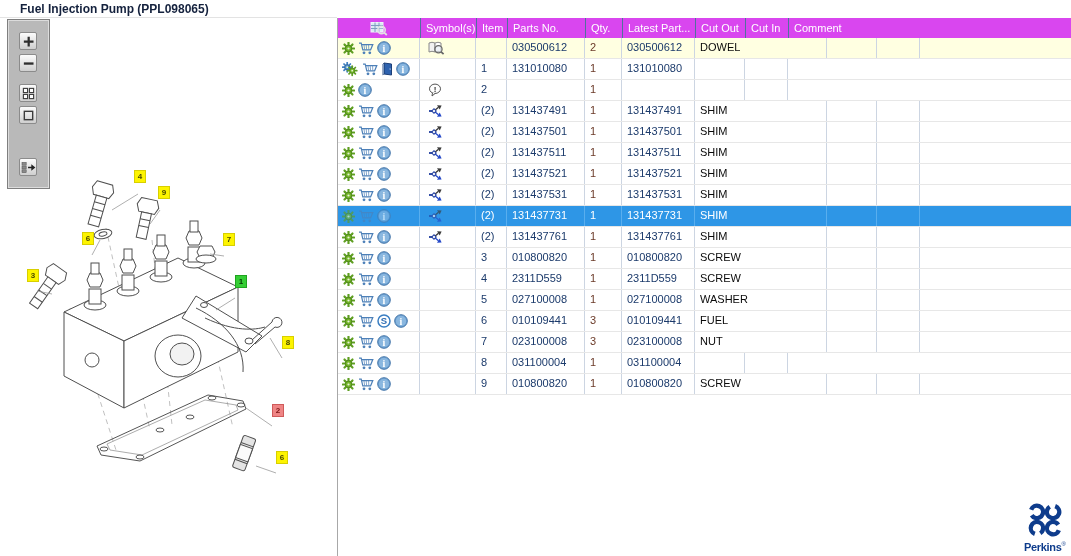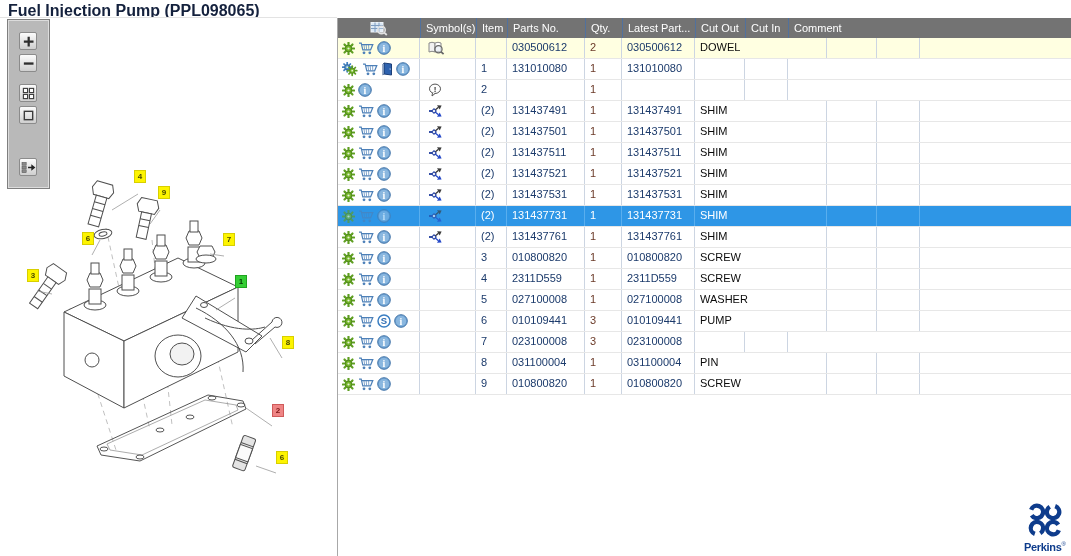--- a/index.html
+++ b/index.html
@@ -1,39 +1,39 @@
 <!DOCTYPE html>
 <html><head>
 <meta charset="utf-8">
 <style>
   html,body{margin:0;padding:0;background:#fff;}
   #app{position:relative;width:1071px;height:556px;background:#fff;overflow:hidden;
        font-family:"Liberation Sans",sans-serif;font-size:11px;color:#111;}
   
-  #title{position:absolute;left:8px;top:2px;font-size:16px;font-weight:bold;color:#14213d;}
+  #title{position:absolute;left:20px;top:2px;font-size:12px;font-weight:bold;color:#14213d;}
   #titlebar-line{position:absolute;left:0;top:17px;width:337px;height:1px;background:#e3e3e3;}
   
   #left-pane{position:absolute;left:0;top:18px;width:337px;height:538px;background:#fff;}
   #pane-divider{position:absolute;left:337px;top:18px;width:1px;height:538px;background:#a8a8a8;}
   
   #toolbar{position:absolute;left:7px;top:1px;width:43px;height:170px;background:#b9b9b9;
            border:1px solid #7f7f7f;box-shadow:inset 0 0 0 1px #dcdcdc;box-sizing:border-box;}
   .tbtn{width:18px;height:18px;margin:0 0 0 11px;background:linear-gradient(180deg,#fcfcfc,#cfcfcf);
         border:1px solid #8b8b8b;border-radius:2px;display:flex;align-items:center;justify-content:center;
         box-sizing:border-box;cursor:pointer;}
   
   #diagram-svg{position:absolute;left:0;top:0;width:337px;height:538px;}
   .callout{position:absolute;min-width:8px;height:11px;padding:0 1px;font-size:8px;font-weight:bold;
            line-height:11px;text-align:center;cursor:pointer;}
   .callout.yellow{background:#fdf400;color:#4a4a00;border:1px solid #d8cf00;}
   .callout.green{background:#35cd35;color:#063c06;border:1px solid #1fa31f;}
   .callout.red{background:#ef8585;color:#7c1616;border:1px solid #cf5a5a;}
   
   #table{position:absolute;left:338px;top:18px;width:733px;}
-  .thead{display:flex;height:20px;background:#737373;color:#fff;}
+  .thead{display:flex;height:20px;background:#d946ef;color:#fff;}
   .thead .hcell{display:flex;align-items:center;padding-left:5px;box-sizing:border-box;
                 border-left:1px solid #51719d;height:20px;white-space:nowrap;overflow:hidden;}
   .thead .hcell:first-child{border-left:none;justify-content:center;padding-left:0;}
   .trow{display:flex;height:20px;background:#fff;border-bottom:1px solid #e7e7e7;cursor:pointer;}
   .trow.highlight{background:#ffffe1;}
   .trow.selected{background:#2e96e6;}
   .trow.selected .cell{color:#fff !important;border-right-color:#59aeee;}
   .trow.selected .icon-wrap{opacity:.65;}
   .cell{box-sizing:border-box;border-right:1px solid #ccd5e2;height:20px;line-height:19px;
         padding-left:5px;white-space:nowrap;overflow:hidden;}
@@ -937,21 +937,21 @@
                 <circle cx="7" cy="7" r="5.1" fill="#8ab7df"></circle>
                 <text x="7" y="10.6" text-anchor="middle" font-size="10" font-weight="bold" fill="#fff" font-family="Liberation Serif,serif">i</text>
               </svg>
             </span>
           </div>
           <div class="cell c-symbol" style="width: 56px;"></div>
           <div class="cell c-item" style="width: 31px;">6</div>
           <div class="cell c-parts_no" style="width: 78px;">010109441</div>
           <div class="cell c-qty" style="width: 37px;">3</div>
           <div class="cell c-latest" style="width: 73px;">010109441</div>
-          <div class="cell c-description" style="width: 132px;">PUMP</div>
+          <div class="cell c-description" style="width: 132px;">FUEL</div>
           <div class="cell c-cut_out" style="width: 50px;"></div>
           <div class="cell c-cut_in" style="width: 43px;"></div>
           <div class="cell c-comment" style="flex: 1 1 0%;"></div>
         </div>
         <div class="trow">
           <div class="cell c-actions" style="width: 82px;">
             <span class="icon-wrap">
               <svg width="13" height="13" viewBox="0 0 13 13">
                 <g stroke="#5f9f22" stroke-width="2.2" stroke-linecap="round">
                   <line x1="6.5" y1="0.8" x2="6.5" y2="12.2"></line>
@@ -979,20 +979,21 @@
                 <circle cx="7" cy="7" r="5.1" fill="#8ab7df"></circle>
                 <text x="7" y="10.6" text-anchor="middle" font-size="10" font-weight="bold" fill="#fff" font-family="Liberation Serif,serif">i</text>
               </svg>
             </span>
           </div>
           <div class="cell c-symbol" style="width: 56px;"></div>
           <div class="cell c-item" style="width: 31px;">7</div>
           <div class="cell c-parts_no" style="width: 78px;">023100008</div>
           <div class="cell c-qty" style="width: 37px;">3</div>
           <div class="cell c-latest" style="width: 73px;">023100008</div>
+          <div class="cell c-description" style="width: 132px;">NUT</div>
           <div class="cell c-cut_out" style="width: 50px;"></div>
           <div class="cell c-cut_in" style="width: 43px;"></div>
           <div class="cell c-comment" style="flex: 1 1 0%;"></div>
         </div>
         <div class="trow">
           <div class="cell c-actions" style="width: 82px;">
             <span class="icon-wrap">
               <svg width="13" height="13" viewBox="0 0 13 13">
                 <g stroke="#5f9f22" stroke-width="2.2" stroke-linecap="round">
                   <line x1="6.5" y1="0.8" x2="6.5" y2="12.2"></line>
@@ -1020,21 +1021,20 @@
                 <circle cx="7" cy="7" r="5.1" fill="#8ab7df"></circle>
                 <text x="7" y="10.6" text-anchor="middle" font-size="10" font-weight="bold" fill="#fff" font-family="Liberation Serif,serif">i</text>
               </svg>
             </span>
           </div>
           <div class="cell c-symbol" style="width: 56px;"></div>
           <div class="cell c-item" style="width: 31px;">8</div>
           <div class="cell c-parts_no" style="width: 78px;">031100004</div>
           <div class="cell c-qty" style="width: 37px;">1</div>
           <div class="cell c-latest" style="width: 73px;">031100004</div>
-          <div class="cell c-description" style="width: 132px;">PIN</div>
           <div class="cell c-cut_out" style="width: 50px;"></div>
           <div class="cell c-cut_in" style="width: 43px;"></div>
           <div class="cell c-comment" style="flex: 1 1 0%;"></div>
         </div>
         <div class="trow">
           <div class="cell c-actions" style="width: 82px;">
             <span class="icon-wrap">
               <svg width="13" height="13" viewBox="0 0 13 13">
                 <g stroke="#5f9f22" stroke-width="2.2" stroke-linecap="round">
                   <line x1="6.5" y1="0.8" x2="6.5" y2="12.2"></line>

